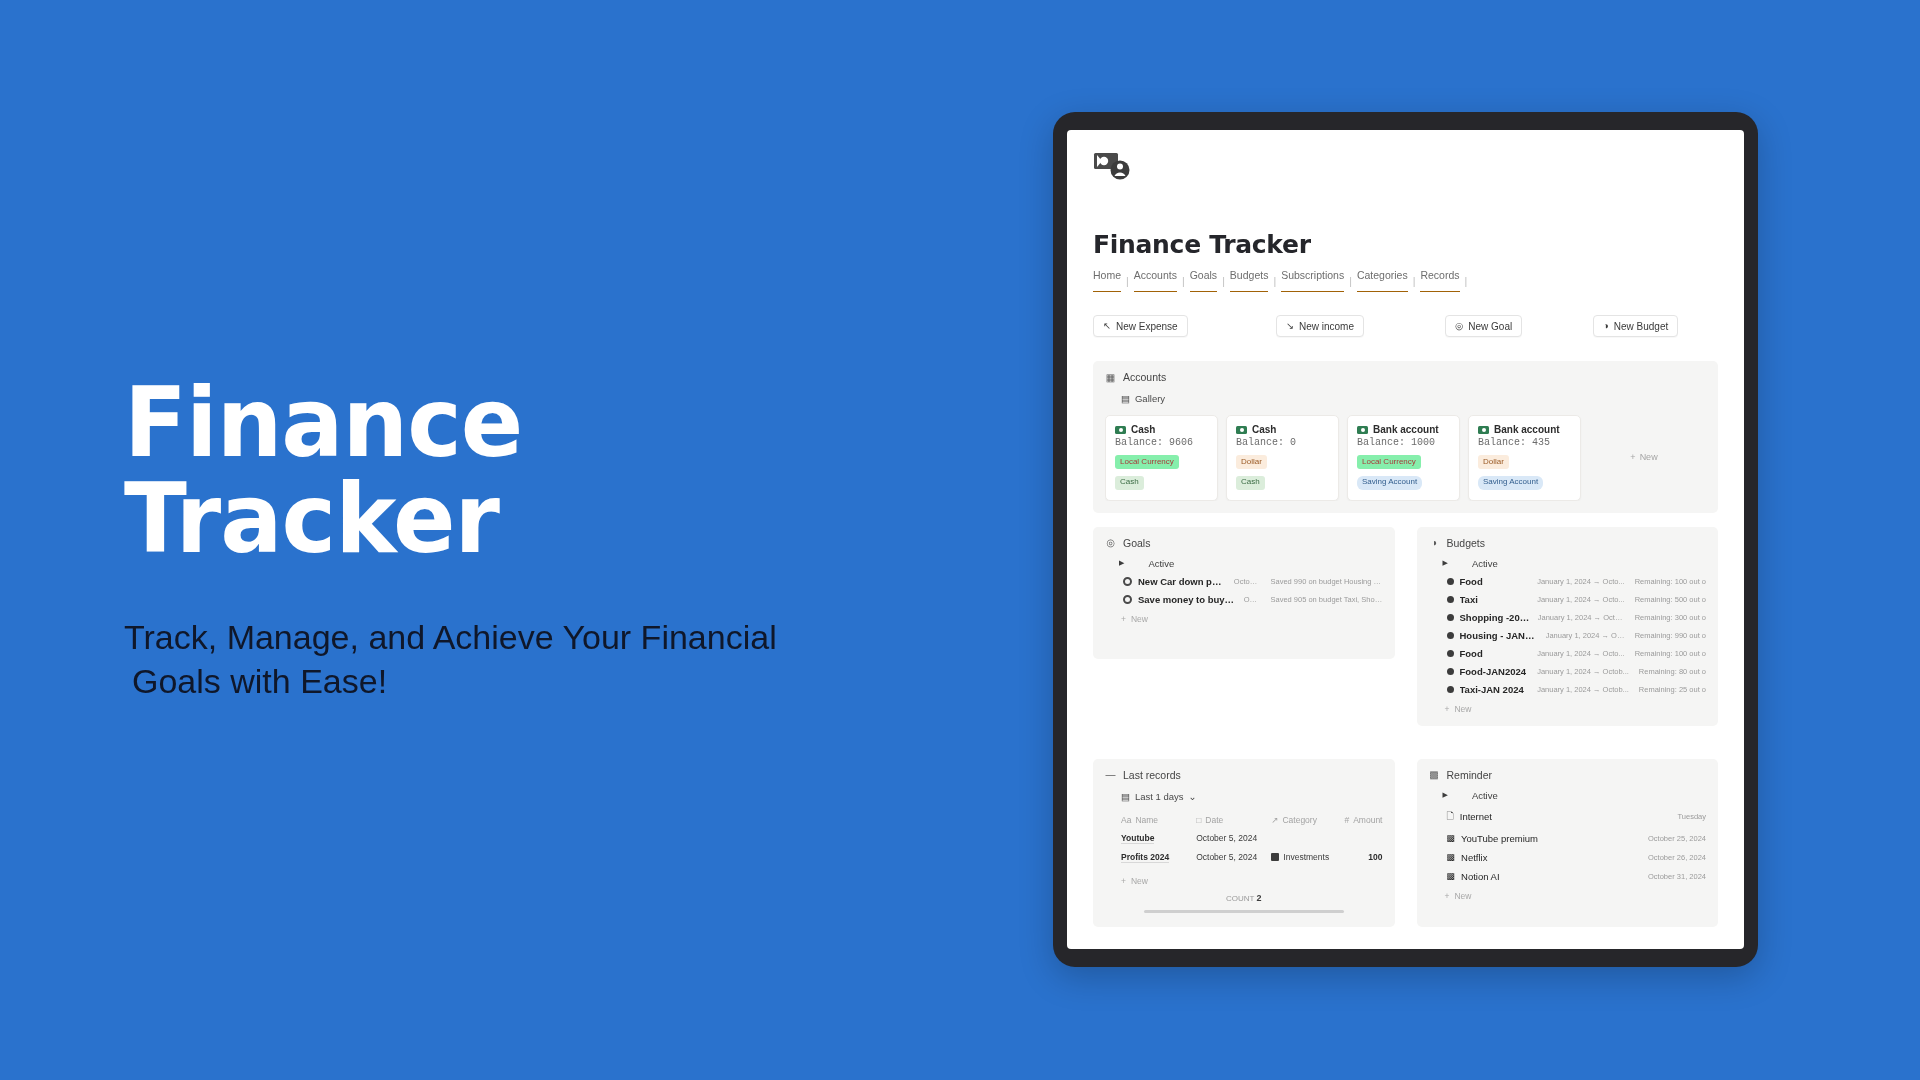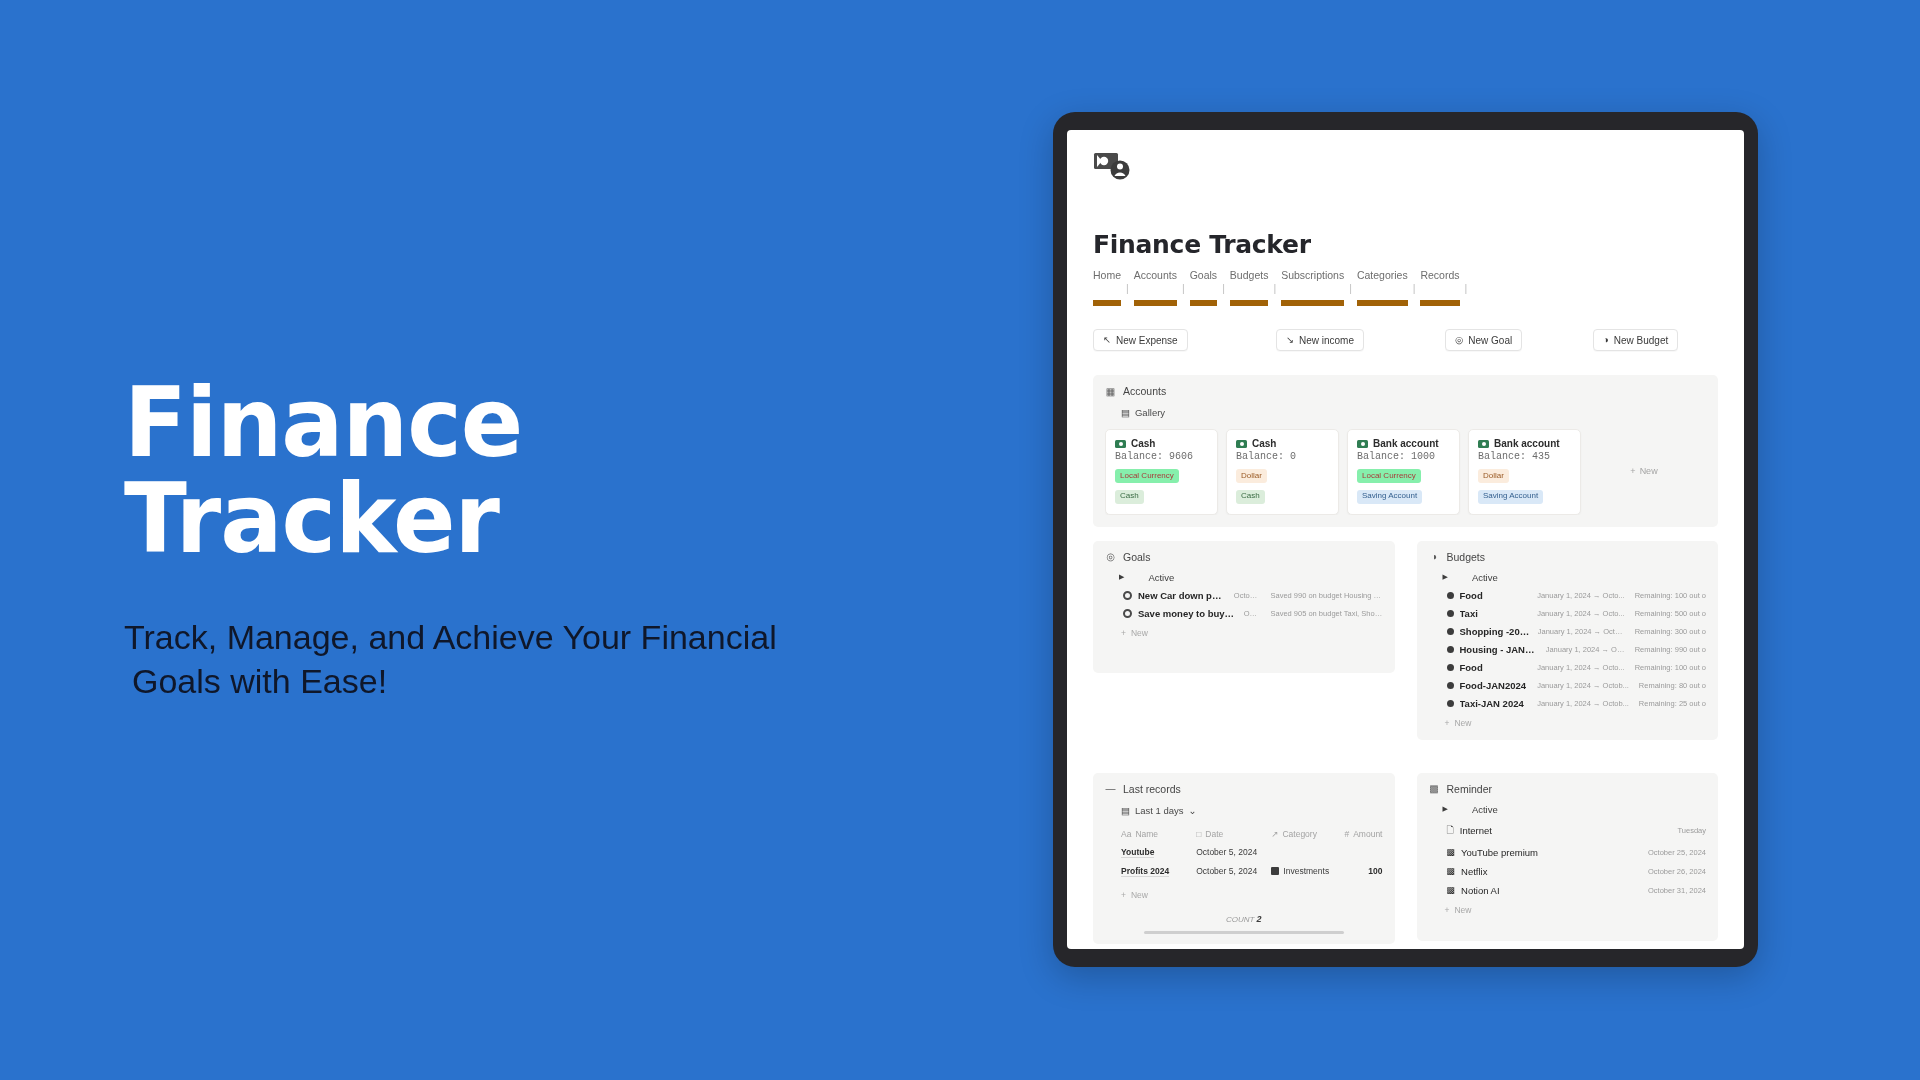--- a/index.html
+++ b/index.html
@@ -62,22 +62,22 @@
     font-size: 25px; font-weight: 700;
     color: #25262b; letter-spacing: -0.3px;
   }
   .nav {
     margin-top: 10px;
     font-size: 10.5px; color: #7d7d7d;
     display: flex; flex-wrap: wrap; align-items: center;
   }
   .nav a {
     color: #6d6d6d; text-decoration: none;
-    border-bottom: 6px solid #a16207;
-    padding-bottom: 19px;
+    border-bottom: 1px solid #a16207;
+    padding-bottom: 10px;
   }
   .nav .sep { margin: 0 5px; color: #c0c0c0; border: none; }
 
   
   .btnrow {
     margin-top: 21px;
     display: flex; align-items: center;
     position: relative; height: 26px;
   }
   .abtn {
@@ -137,21 +137,21 @@
   }
   .acard-bal { font-size: 10px; color: #6c6c6c; margin-top: 2px; font-family: Liberation Mono, monospace; }
   .tag {
     display: inline-block; margin-top: 7px;
     font-size: 8px; padding: 1.5px 5px; border-radius: 3px;
     line-height: 1.35;
   }
   .tag.red   { background: #86efac; color: #a83a3a; }
   .tag.orange{ background: #fbecdd; color: #9a5a25; }
   .tag.green { background: #dbeddb; color: #3a6b43; }
-  .tag.blue  { background: #d9e8f7; color: #35608f; }
+  .tag.blue  { background: #d9e8f7; color: #35608f; border-radius: 6px; }
   .acard.newcard {
     display: flex; align-items: center; justify-content: center;
     background: transparent; border: none; box-shadow: none;
     color: #a5a5a5; font-size: 9px; gap: 4px; flex: 0 0 110px;
   }
 
   
   .grid2 { display: flex; gap: 22px; margin-top: 14px; }
   .col { flex: 1 1 0; min-width: 0; }
 
@@ -204,21 +204,21 @@
   .rhead { color: #a3a3a3; }
   .rrow { color: #2c2c2c; font-weight: 600; text-align: center; }
   .c-name { width: 96px; display: flex; align-items: center; gap: 4px; }
   .c-date { width: 96px; display: flex; align-items: center; gap: 4px; }
   .c-cat  { width: 86px; display: flex; align-items: center; gap: 4px; }
   .c-amt  { width: 56px; display: flex; align-items: center; gap: 4px; justify-content: flex-end; }
   .rrow .c-date, .rrow .c-cat { font-weight: 400; color: #3b3b3b; }
   .rrow .c-name span { border-bottom: 1px solid #d8d8d8; }
   .catsq { width: 8px; height: 8px; background: #3c3c3c; border-radius: 1px; flex: none; }
   .count {
-    font-size: 8px; color: #9a9a9a; text-align: center; margin-top: 14px; font-style: italic;
+    font-size: 8px; color: #9a9a9a; text-align: center; margin-top: 7px;
   }
   .count b { color: #3c3c3c; font-size: 9px; }
   .hscroll {
     height: 3px; background: #cfcfcf; border-radius: 2px;
     margin: 7px auto 0 auto; width: 72%;
   }
   .reminder-block { margin-top: 19px; min-height: 168px; }
   .rem-row {
     display: flex; align-items: center;
     margin: 8px 0 0 18px; font-size: 9.5px; color: #262626;

